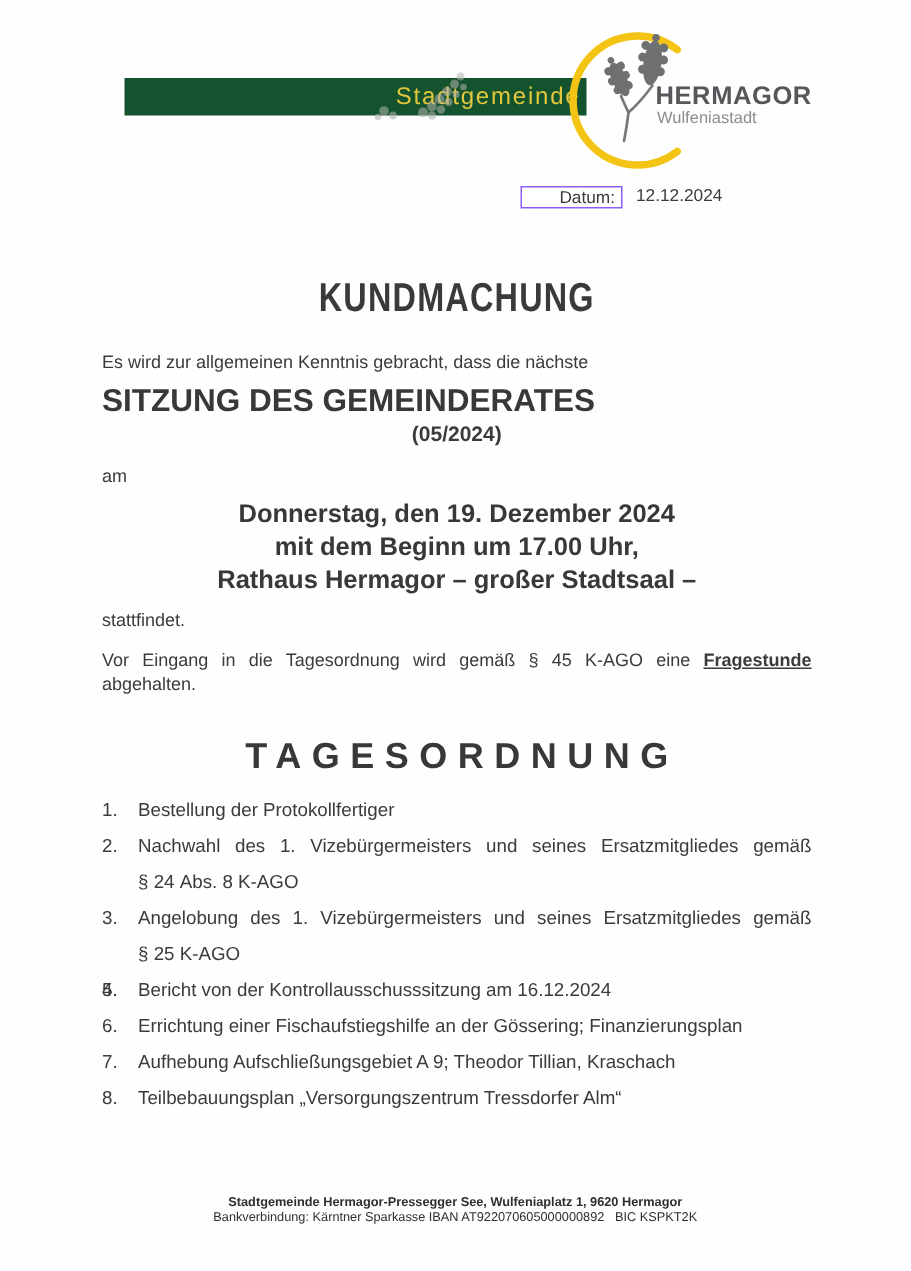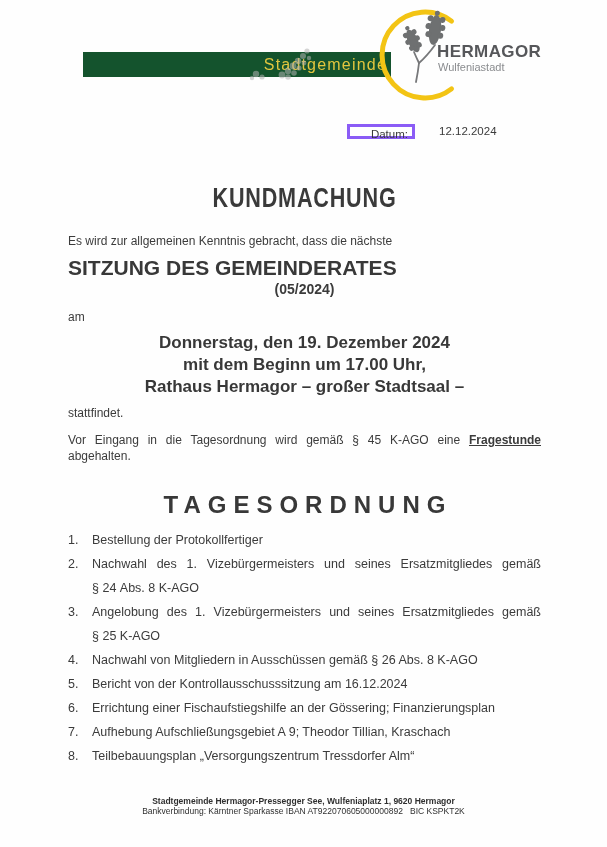--- a/index.html
+++ b/index.html
@@ -8,36 +8,36 @@
     font-family:"Liberation Sans", sans-serif; color:#3b3b3b; overflow:hidden;
   }
   
   .banner {
     position:absolute; left:83px; top:52px; width:308px; height:25px;
     background:#14532d; display:flex; align-items:center; justify-content:flex-end;
     padding-right:4px; box-sizing:border-box;padding-left:48px;
   }
   .banner-label { color:#e2c63e; font-size:16px; letter-spacing:1.2px; white-space:nowrap; }
   .banner-decor { position:absolute; left:95px; top:-8px; width:140px; height:40px; pointer-events:none; }
-  .logo { position:absolute; left:365px; top:5px; width:180px; height:100px; }
+  .logo { position:absolute; left:365px; top:17px; width:180px; height:100px; }
   .logo-svg { position:absolute; left:0; top:0; }
   .logo-name {
     position:absolute; left:72px; top:37px; font-size:17px; font-weight:bold;
     color:#56575a; letter-spacing:0.4px; white-space:nowrap;
   }
   .logo-sub { position:absolute; left:73px; top:56px; font-size:11px; color:#8a8c8f; white-space:nowrap; }
   
   .meta { position:absolute; left:347px; top:124px; font-size:11.5px; }
   .meta-row { display:flex; height:15px; line-height:15px; }
   .meta-row + .meta-row .meta-label { border-top:none; }
   .meta-label {
-    width:68px; box-sizing:border-box; border:3px solid #8b5cf6;
+    width:68px; box-sizing:border-box; border:1px solid #8b5cf6;
     text-align:right; padding-right:4px; background:#fff;
   }
-  .meta-value { margin-left:24px; white-space:nowrap;text-align:right; }
+  .meta-value { margin-left:9px; white-space:nowrap;text-align:right; }
   
   .col { position:absolute; left:68px; width:473px; margin:0; }
   .title {
     top:184px; text-align:center; font-size:27px; font-weight:bold; color:#3a3a3a;
     letter-spacing:1px; transform:scaleX(0.8); transform-origin:50% 50%; line-height:1.05;
   }
   .intro { top:234px; font-size:12px; }
   .session-heading { top:257px; text-align:left; font-size:21px; font-weight:bold; color:#383838; line-height:1.05; }
   .session-number { top:281px; text-align:center; font-size:14px; font-weight:bold; }
   .am { top:310px; text-align:left; font-size:12px; }
@@ -146,21 +146,20 @@
     <div class="agenda-item">
       <span class="agenda-num">2.</span>
       <span>Nachwahl des 1. Vizebürgermeisters und seines Ersatzmitgliedes gemäß §&nbsp;24&nbsp;Abs.&nbsp;8&nbsp;K-AGO</span>
     </div>
     <div class="agenda-item">
       <span class="agenda-num">3.</span>
       <span>Angelobung des 1. Vizebürgermeisters und seines Ersatzmitgliedes gemäß §&nbsp;25&nbsp;K-AGO</span>
     </div>
     <div class="agenda-item">
       <span class="agenda-num">4.</span>
-      <span>Nachwahl von Mitgliedern in Ausschüssen gemäß § 26 Abs. 8 K-AGO</span>
     </div>
     <div class="agenda-item">
       <span class="agenda-num">5.</span>
       <span>Bericht von der Kontrollausschusssitzung am 16.12.2024</span>
     </div>
     <div class="agenda-item">
       <span class="agenda-num">6.</span>
       <span>Errichtung einer Fischaufstiegshilfe an der Gössering; Finanzierungsplan</span>
     </div>
     <div class="agenda-item">

